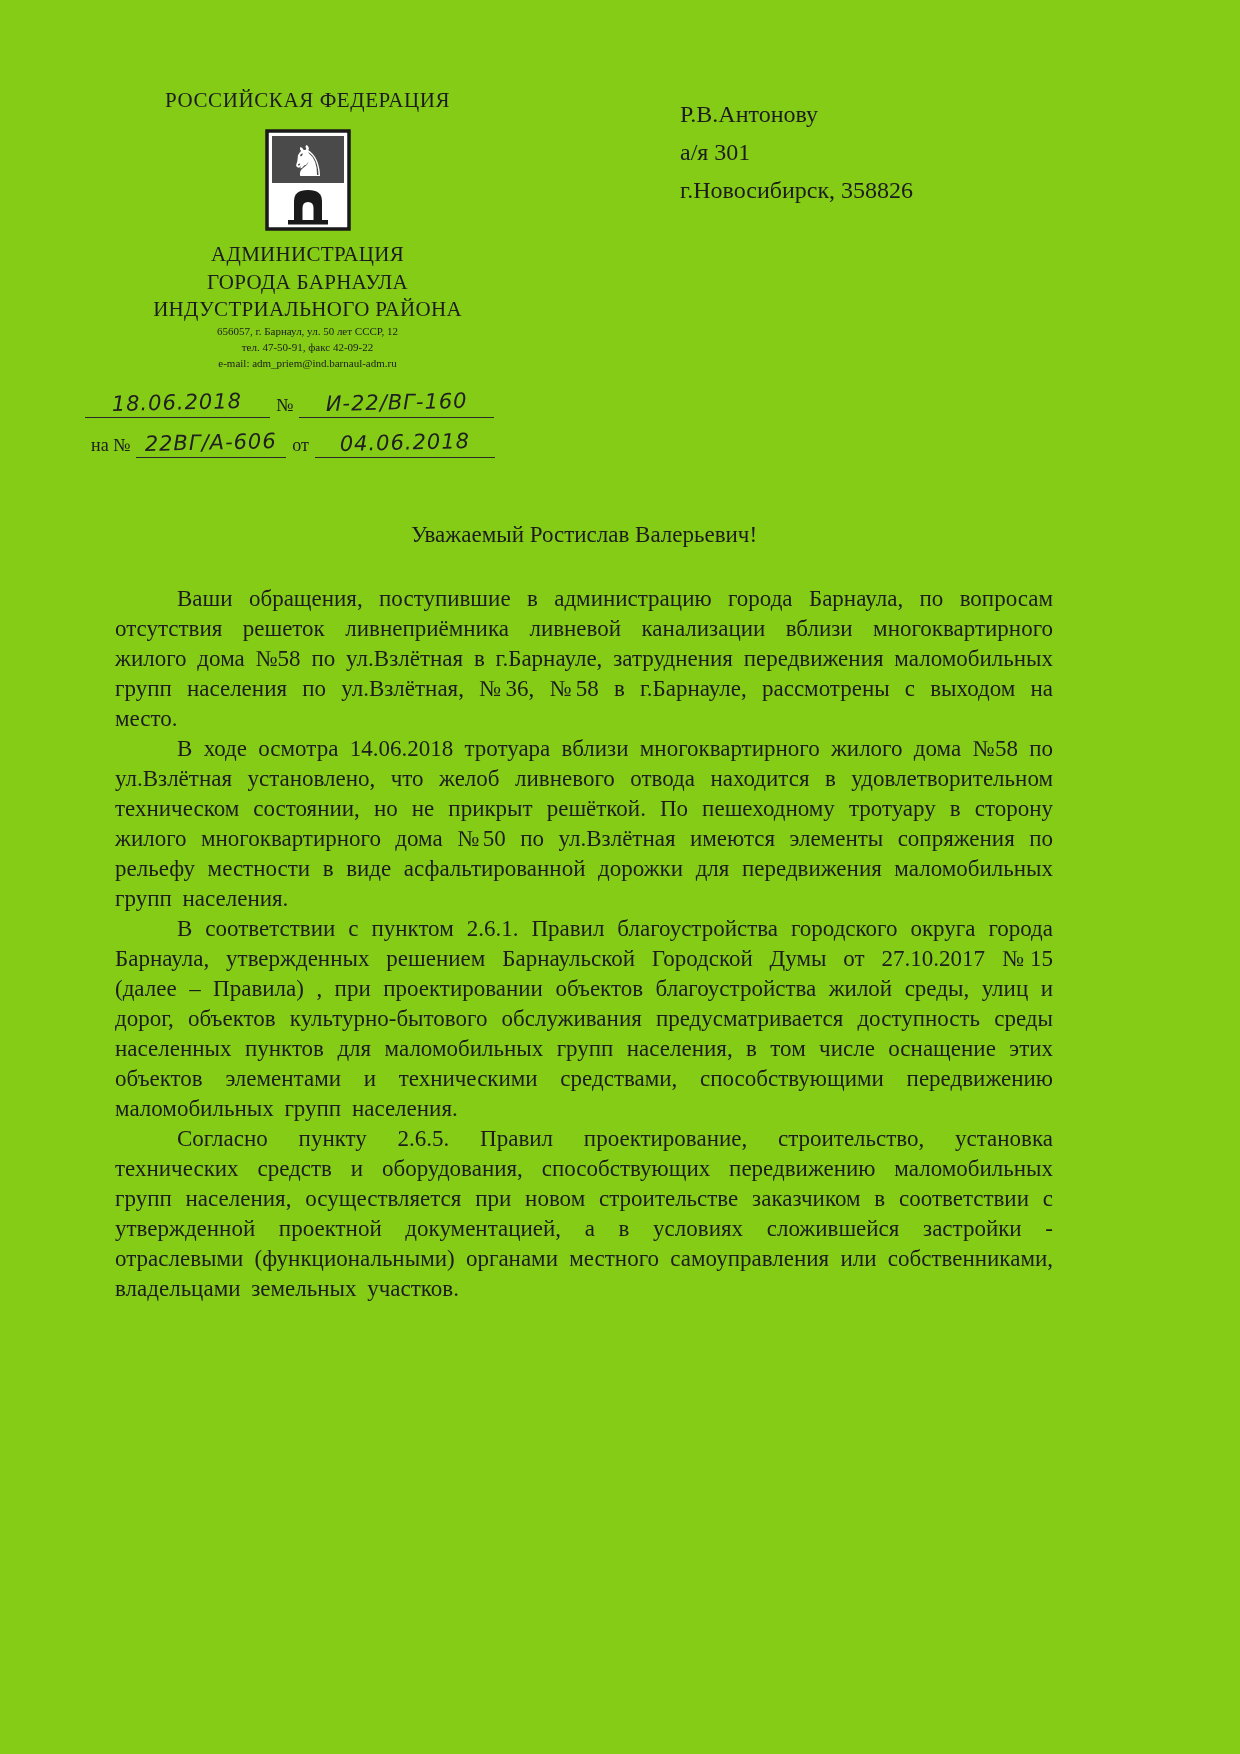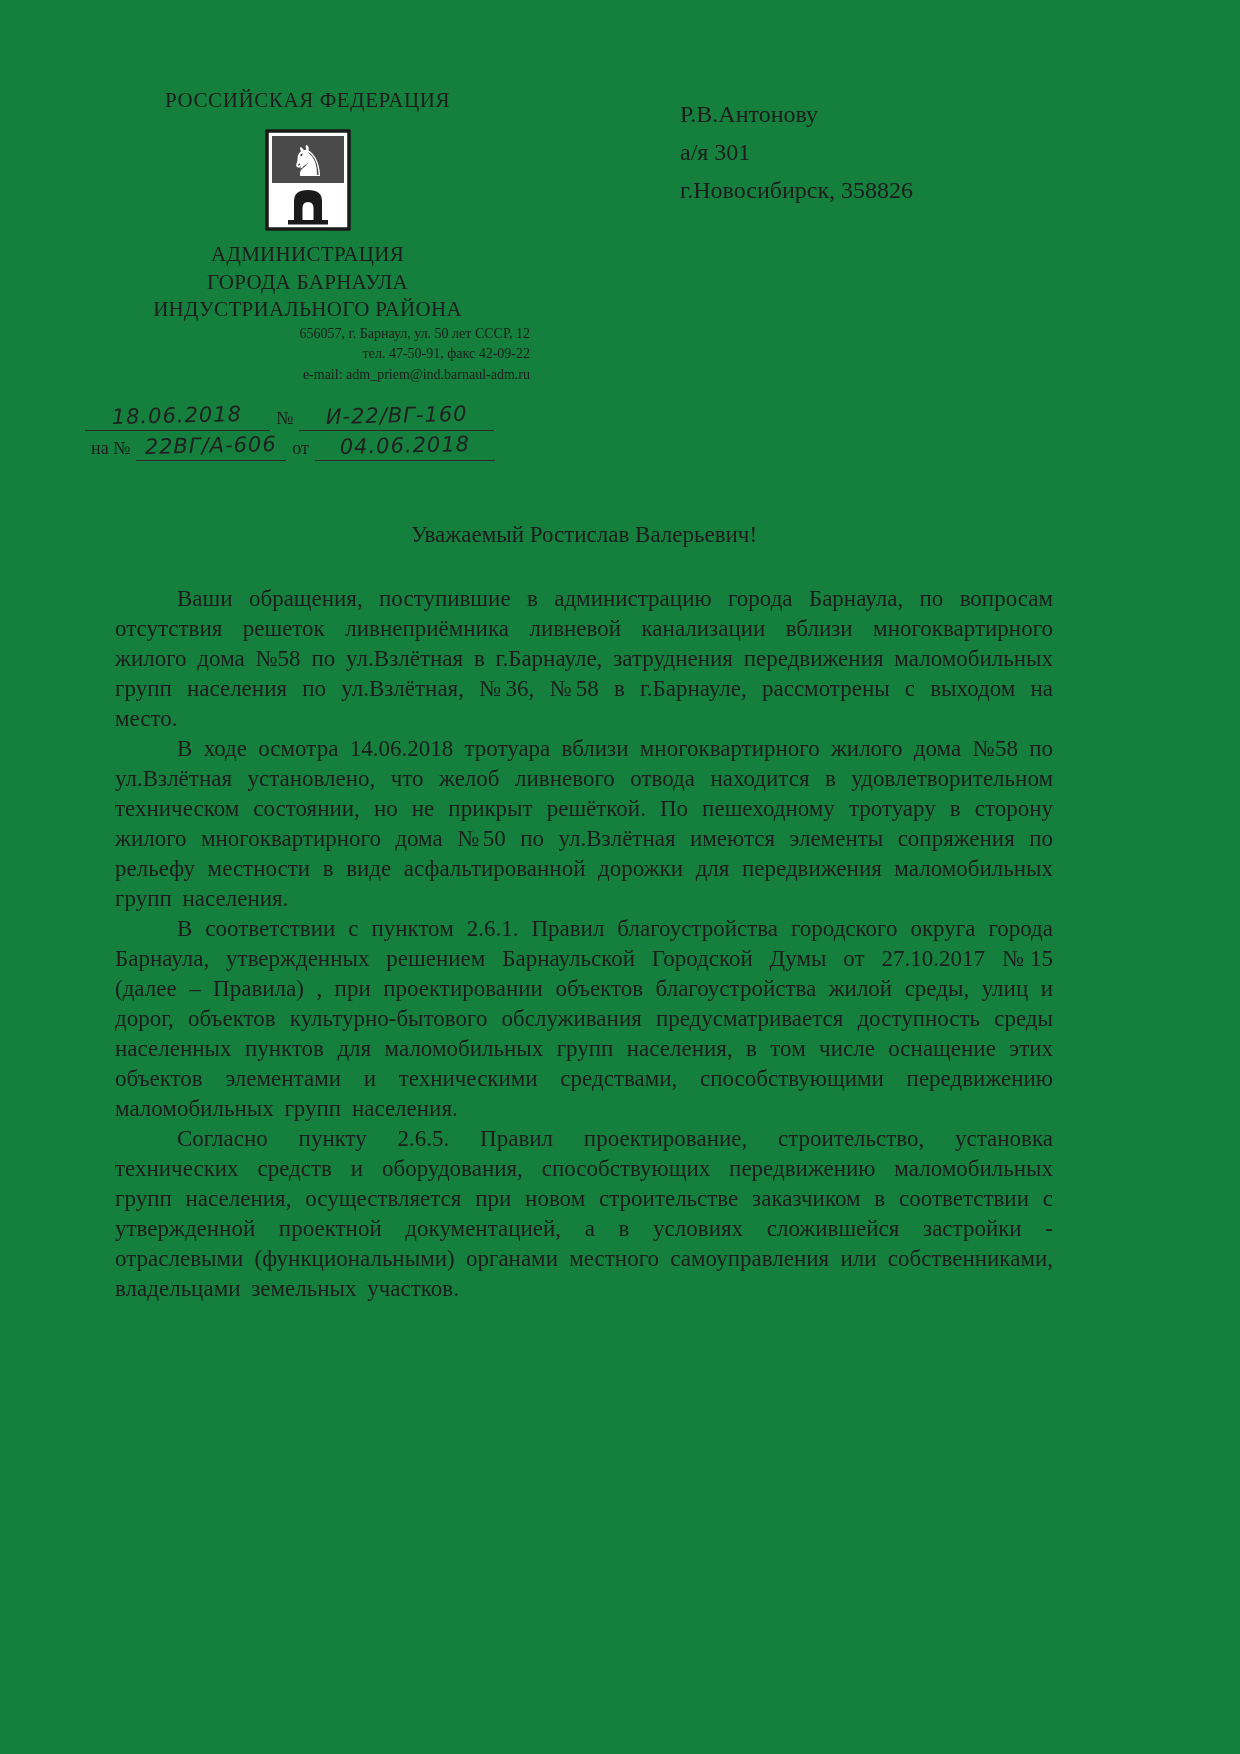--- a/index.html
+++ b/index.html
@@ -2,21 +2,21 @@
 <html><head>
 <meta charset="utf-8">
 <style>
   * { margin: 0; padding: 0; box-sizing: border-box; }
   html, body { background: #ffffff; }
   .page {
     position: relative;
     width: 1240px;
     height: 1754px;
     margin: 0 auto;
-    background: #15803d;
+    background: #84cc16;
     font-family: "Liberation Serif", "DejaVu Serif", serif;
     color: #1c1c1c;
     overflow: hidden;
   }
 
   
   .header-left {
     position: absolute;
     top: 88px;
     left: 85px;
@@ -32,32 +32,31 @@
     width: 86px;
     height: 102px;
   }
   .org {
     font-weight: normal;
     font-size: 21px;
     line-height: 1.32;
     letter-spacing: 0.3px;
   }
   .addr {
-    font-size: 14px;
+    font-size: 11px;
     line-height: 1.45;
-    text-align: right;
   }
   .doc-line, .ref-line {
     display: flex;
     align-items: flex-end;
     margin-top: 20px;
     font-size: 18px;
     text-align: left;
   }
-  .ref-line { margin-top: 4px; }
+  .ref-line { margin-top: 14px; }
   .lbl { padding: 0 6px 2px 6px; white-space: nowrap; }
   .field {
     border-bottom: 1.6px solid #2a2a2a;
     text-align: center;
     padding-bottom: 1px;
   }
   .hw {
     font-family: "DejaVu Sans", sans-serif;
     font-style: italic;
     font-size: 21px;

